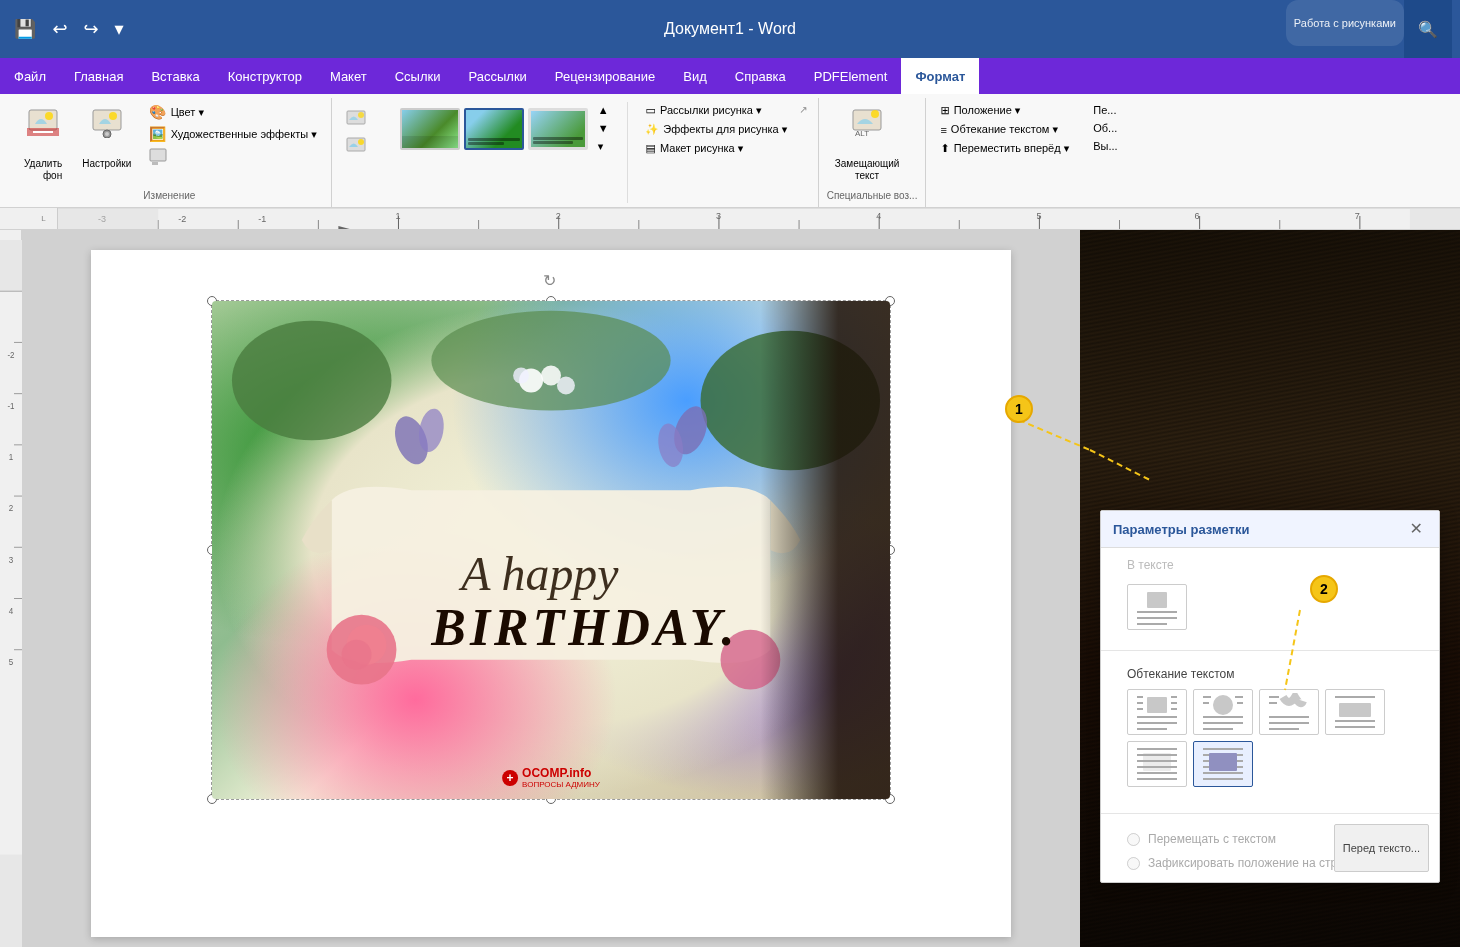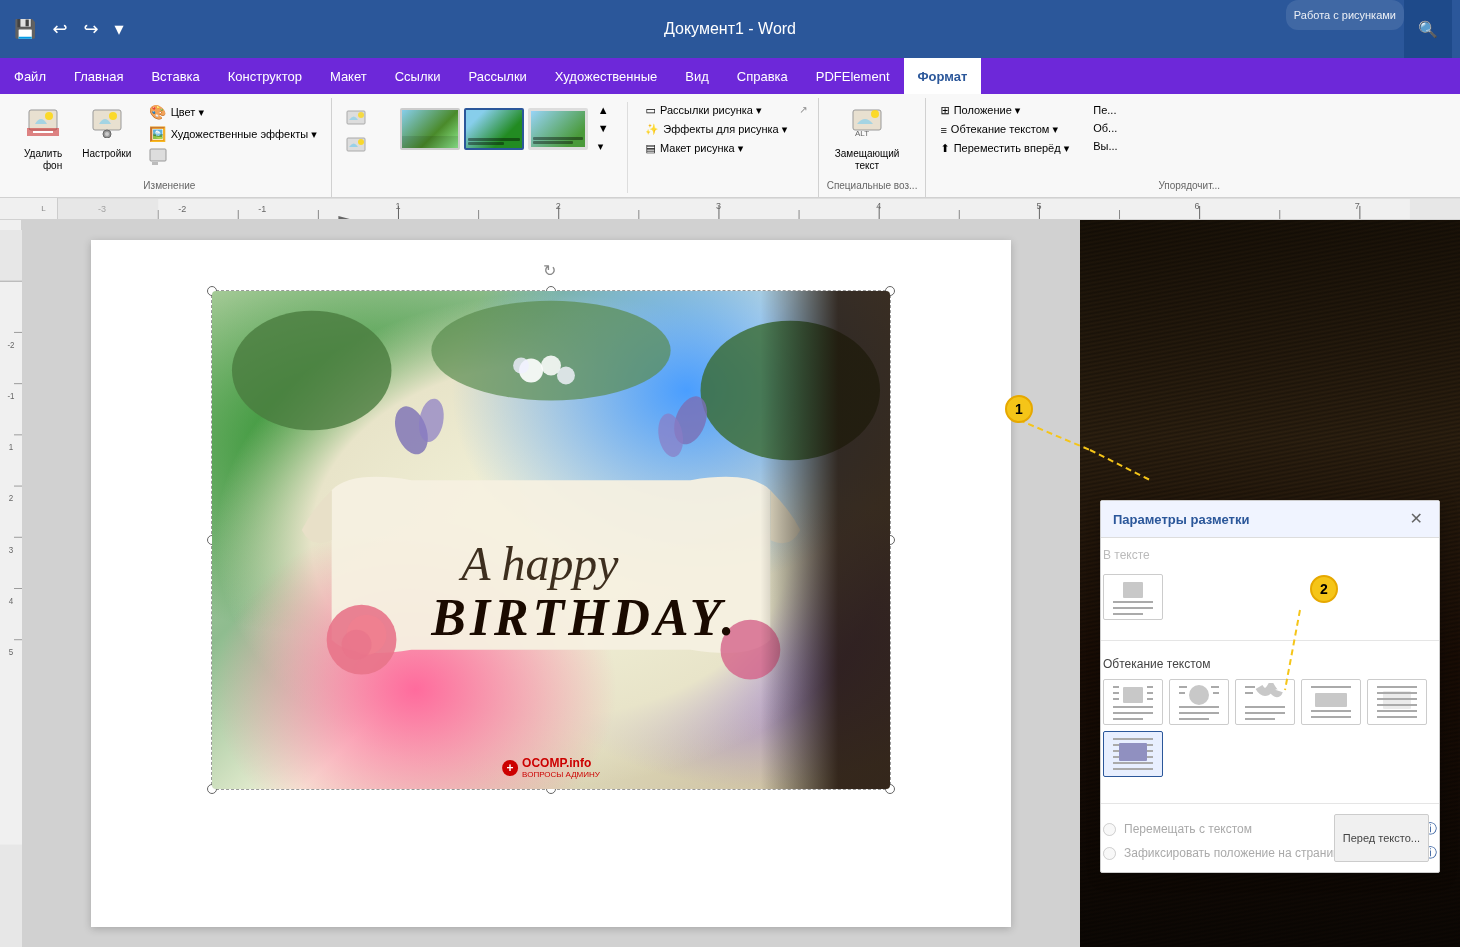--- a/index.html
+++ b/index.html
@@ -109,21 +109,21 @@
       flex-direction: column;
       align-items: center;
       cursor: pointer;
       padding: 4px 8px;
       border-radius: 3px;
       min-width: 50px;
       font-size: 11px;
       text-align: center;
       gap: 2px;
     }
-    .ribbon-btn-large .btn-icon { font-size: 24px; margin-bottom: 2px; }
+    .ribbon-btn-large .btn-icon { font-size: 24px; margin-bottom: 12px; }
     .ribbon-btn-small {
       display: flex;
       align-items: center;
       cursor: pointer;
       padding: 2px 6px;
       border-radius: 3px;
       font-size: 11px;
       gap: 4px;
       white-space: nowrap;
     }
@@ -298,21 +298,21 @@
       font-weight: 600;
     }
     #layout-panel-close {
       color: #666;
       cursor: pointer;
       font-size: 16px;
       line-height: 1;
       padding: 2px 4px;
     }
     .panel-section {
-      padding: 10px 2px;
+      padding: 10px 26px;
     }
     .panel-section-title {
       font-size: 12px;
       color: #444;
       margin-bottom: 8px;
       font-weight: 500;
     }
     .wrap-options {
       display: flex;
       gap: 6px;
@@ -392,21 +392,21 @@
         transparent 4px
       );
     }
 
     .title-bar-work-label {
       position: absolute;
       top: 0;
       right: 56px;
       font-size: 11px;
       color: rgba(255,255,255,0.9);
-      height: 30px;
+      height: 46px;
       display: flex;
       align-items: center;
       padding: 0 8px;
       background: rgba(255,255,255,0.1);
       border-radius: 12px;
     }
 
     .format-tab-highlight {
       background: white;
       color: #2b579a;
@@ -439,21 +439,21 @@
 </div>
 
 <div id="menu-bar">
   <div class="menu-item">Файл</div>
   <div class="menu-item">Главная</div>
   <div class="menu-item">Вставка</div>
   <div class="menu-item">Конструктор</div>
   <div class="menu-item">Макет</div>
   <div class="menu-item">Ссылки</div>
   <div class="menu-item">Рассылки</div>
-  <div class="menu-item">Художественные</div>
+  <div class="menu-item">Рецензирование</div>
   <div class="menu-item">Вид</div>
   <div class="menu-item">Справка</div>
   <div class="menu-item">PDFElement</div>
   <div class="menu-item active format-tab-highlight">Формат</div>
 </div>
 
 <div id="ribbon">
 
   <div class="ribbon-group">
     <div class="ribbon-group-content">
@@ -609,21 +609,20 @@
           <span>Пе...</span>
         </div>
         <div class="ribbon-btn-small">
           <span>Об...</span>
         </div>
         <div class="ribbon-btn-small">
           <span>Вы...</span>
         </div>
       </div>
     </div>
-    <div class="ribbon-group-label">Упорядочит...</div>
   </div>
 </div>
 
 <div id="ruler">
   <div style="width:28px;height:100%;background:#f0f0f0;display:flex;align-items:center;justify-content:center;border-right:1px solid #ccc;">
     <span style="font-size:8px;color:#888;">L</span>
   </div>
   <div style="flex:1;height:100%;position:relative;overflow:hidden;">
     <svg width="100%" height="22" viewBox="0 0 1400 22" preserveAspectRatio="none">
       <rect width="1400" height="22" fill="#f0f0f0"></rect>

